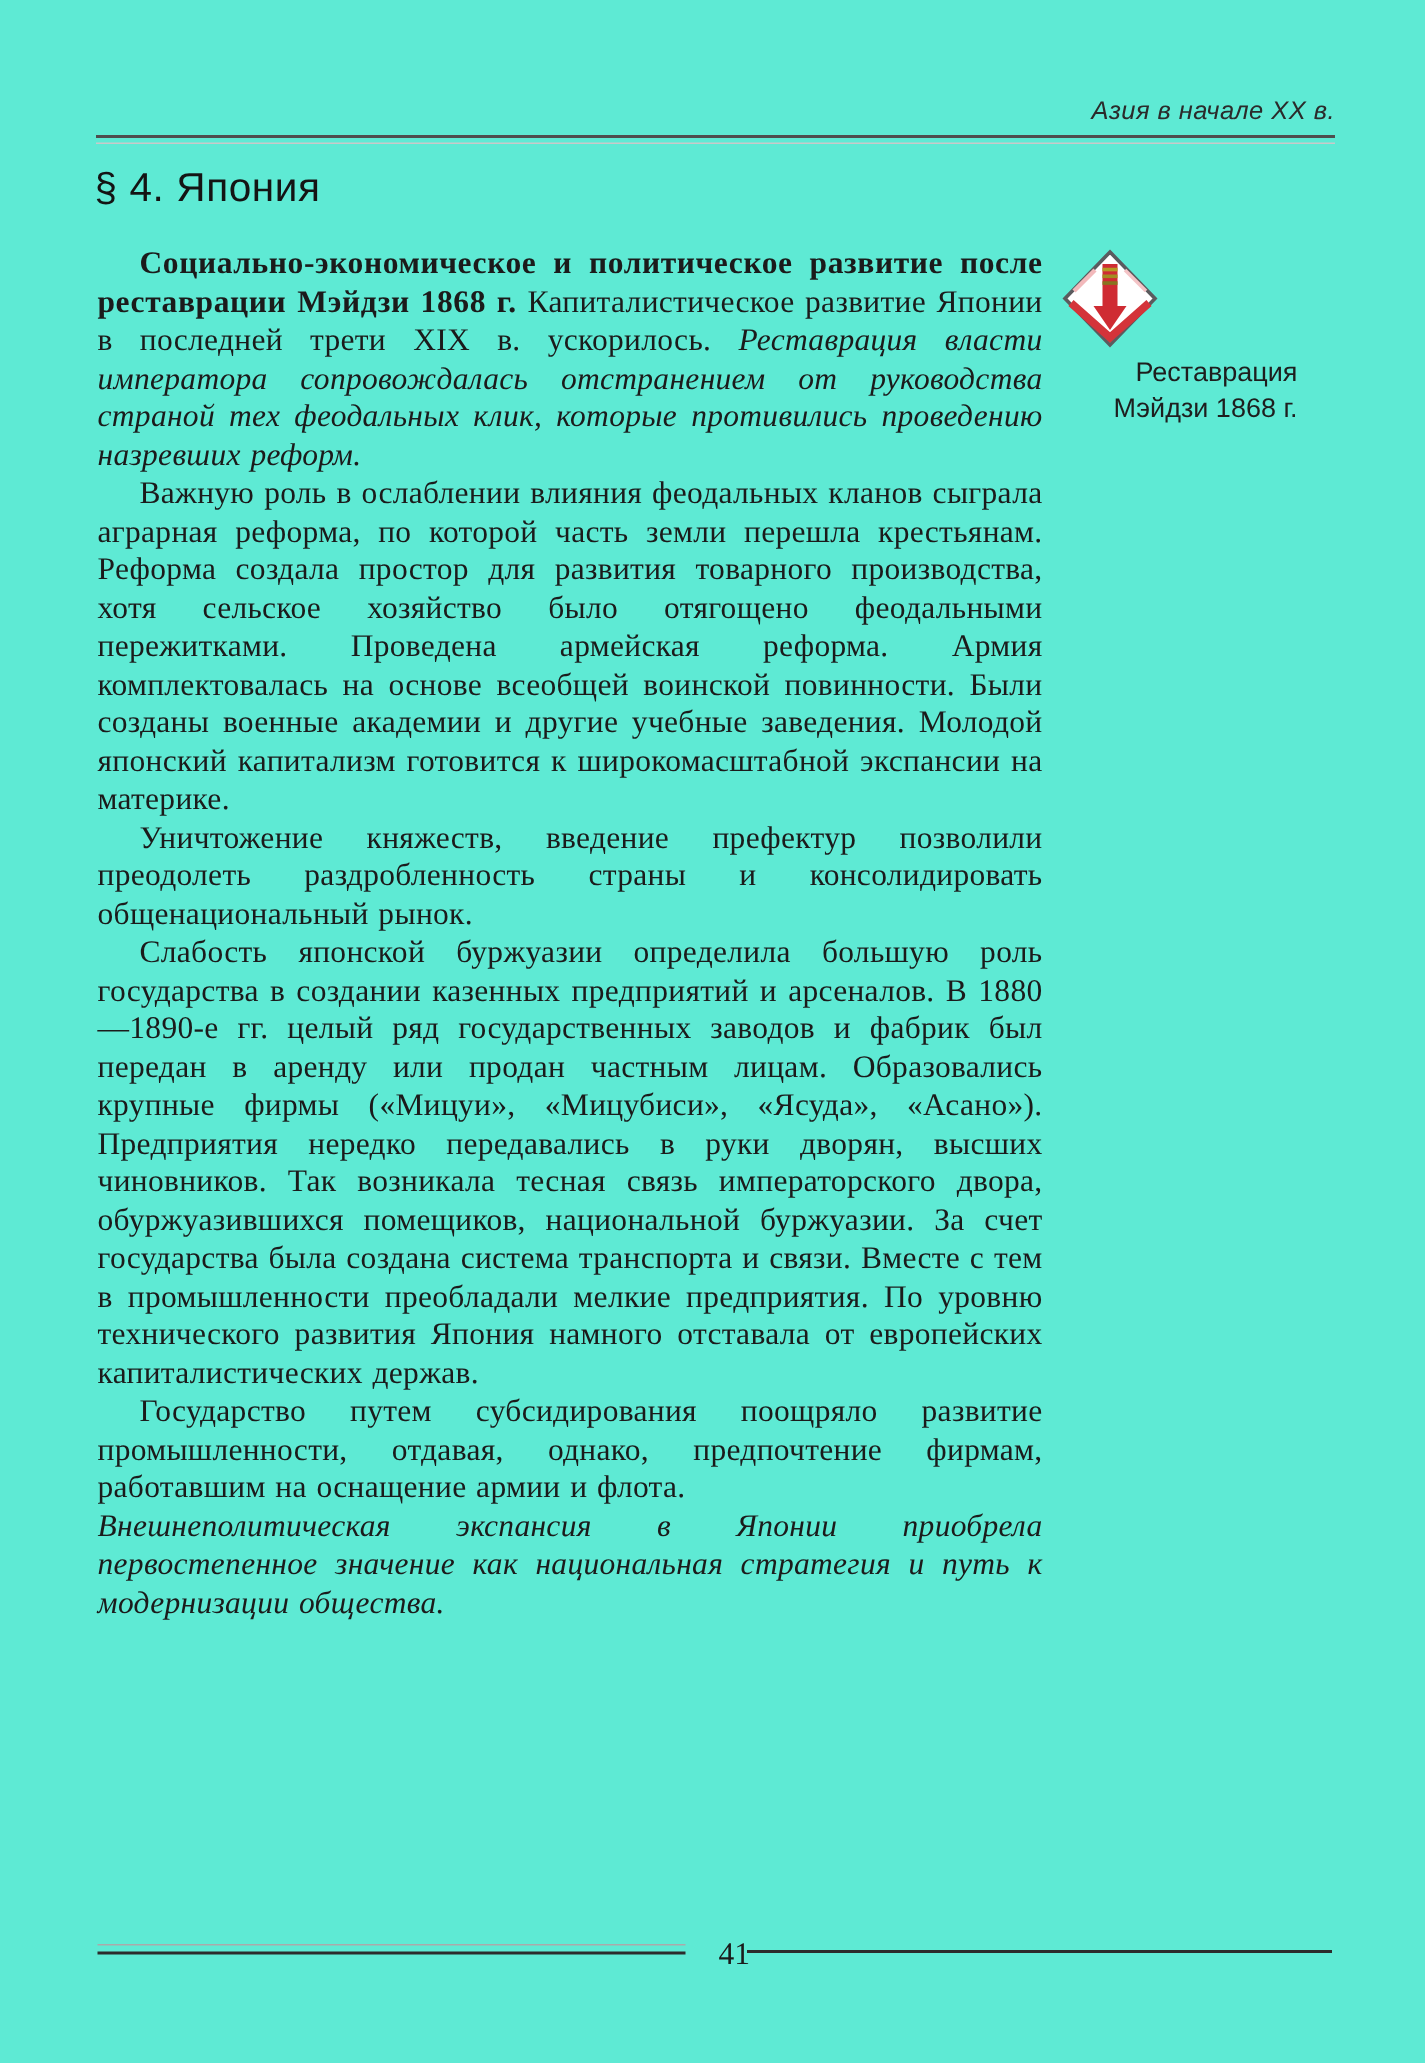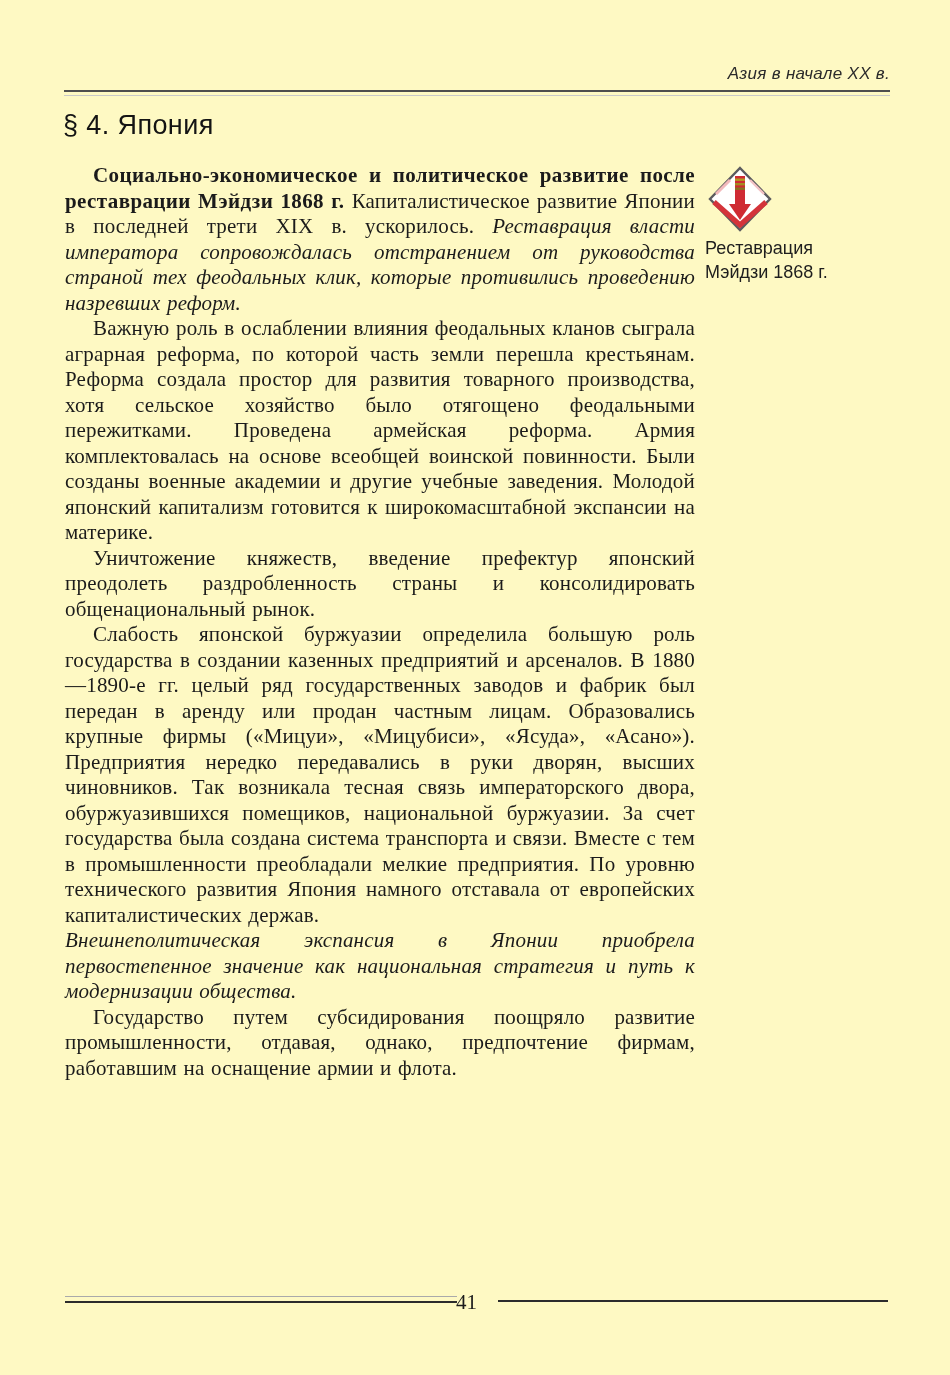--- a/index.html
+++ b/index.html
@@ -1,20 +1,20 @@
 <!DOCTYPE html>
 <html lang="ru"><head>
 <meta charset="utf-8">
 <style>
   html, body { margin: 0; padding: 0; background: #ffffff; }
   .page {
     position: relative;
     width: 950px;
     height: 1375px;
-    background: #fef9c3;
+    background: #5eead4;
     font-family: "Liberation Serif", serif;
     color: #1b1b1b;
     overflow: hidden;
   }
 
   
   .running-header {
     position: absolute;
     top: 64px;
     right: 60px;
@@ -59,21 +59,21 @@
     letter-spacing: 0.2px;
     word-spacing: 1px;
   }
   .body-text p.para { margin: 0; text-indent: 28px; }
   .body-text p.para.no-indent { text-indent: 0; }
   .seg-bold { font-weight: bold; letter-spacing: 0.4px; }
   .seg-italic { font-style: italic; }
   .seg-normal { font-weight: normal; }
 
   
-  .margin-note { position: absolute; top: 165px; left: 705px; width: 185px; }
+  .margin-note { position: absolute; top: 165px; left: 705px; width: 185px; text-align: right; }
   .margin-icon { display: block; margin-left: 2px; }
   .margin-caption {
     margin-top: 4px;
     font-family: "Liberation Sans", sans-serif;
     font-size: 18px;
     line-height: 23.5px;
     color: #1e1e1e;
     width: 160px;
   }
 
@@ -93,43 +93,43 @@
     left: 498px;
     width: 390px;
     height: 2px;
     background: #2c2c2c;
   }
   .page-number {
     position: absolute;
     top: 1290px;
     left: 456px;
     width: 44px;
-    text-align: left;
+    text-align: right;
     font-size: 21px;
     color: #1b1b1b;
   }
 </style>
 </head>
 <body>
 
 <div class="page">
 
   <div class="running-header">Азия в начале XX в.</div>
 
   <div class="header-rule"></div>
 
   <h1 class="title">§ 4. Япония</h1>
 
   <div class="body-text">
       <p class="para"><span class="seg-bold">Социально-экономическое и политическое развитие после реставрации Мэйдзи 1868 г. </span><span class="seg-normal">Капиталистическое развитие Японии в последней трети XIX в. ускорилось. </span><span class="seg-italic">Реставрация власти императора сопровождалась отстранением от руководства страной тех феодальных клик, которые противились проведению назревших реформ.</span></p>
       <p class="para"><span class="seg-normal">Важную роль в ослаблении влияния феодальных кланов сыграла аграрная реформа, по которой часть земли перешла крестьянам. Реформа создала простор для развития товарного производства, хотя сельское хозяйство было отягощено феодальными пережитками. Проведена армейская реформа. Армия комплектовалась на основе всеобщей воинской повинности. Были созданы военные академии и другие учебные заведения. Молодой японский капитализм готовится к широкомасштабной экспансии на материке.</span></p>
-      <p class="para"><span class="seg-normal">Уничтожение княжеств, введение префектур японский преодолеть раздробленность страны и консолидировать общенациональный рынок.</span></p>
+      <p class="para"><span class="seg-normal">Уничтожение княжеств, введение префектур позволили преодолеть раздробленность страны и консолидировать общенациональный рынок.</span></p>
       <p class="para"><span class="seg-normal">Слабость японской буржуазии определила большую роль государства в создании казенных предприятий и арсеналов. В 1880—1890-е гг. целый ряд государственных заводов и фабрик был передан в аренду или продан частным лицам. Образовались крупные фирмы («Мицуи», «Мицубиси», «Ясуда», «Асано»). Предприятия нередко передавались в руки дворян, высших чиновников. Так возникала тесная связь императорского двора, обуржуазившихся помещиков, национальной буржуазии. За счет государства была создана система транспорта и связи. Вместе с тем в промышленности преобладали мелкие предприятия. По уровню технического развития Япония намного отставала от европейских капиталистических держав.</span></p>
+      <p class="para"><span class="seg-normal">Государство путем субсидирования поощряло развитие промышленности, отдавая, однако, предпочтение фирмам, работавшим на оснащение армии и флота.</span></p>
       <p class="para no-indent"><span class="seg-italic">Внешнеполитическая экспансия в Японии приобрела первостепенное значение как национальная стратегия и путь к модернизации общества.</span></p>
-      <p class="para"><span class="seg-normal">Государство путем субсидирования поощряло развитие промышленности, отдавая, однако, предпочтение фирмам, работавшим на оснащение армии и флота.</span></p>
     </div>
 
   <div class="margin-note">
     <svg class="margin-icon" width="66" height="68" viewBox="0 0 66 68">
 
       <polygon points="33,3 63,34 33,65 3,34" fill="#ffffff" stroke="#5b5b5e" stroke-width="2.4" stroke-linejoin="miter"></polygon>
 
       <path d="M9,29 L23,15" fill="none" stroke="#f2b9bb" stroke-width="3"></path>
       <path d="M43,15 L57,29" fill="none" stroke="#f4c4c6" stroke-width="2.4"></path>
 

